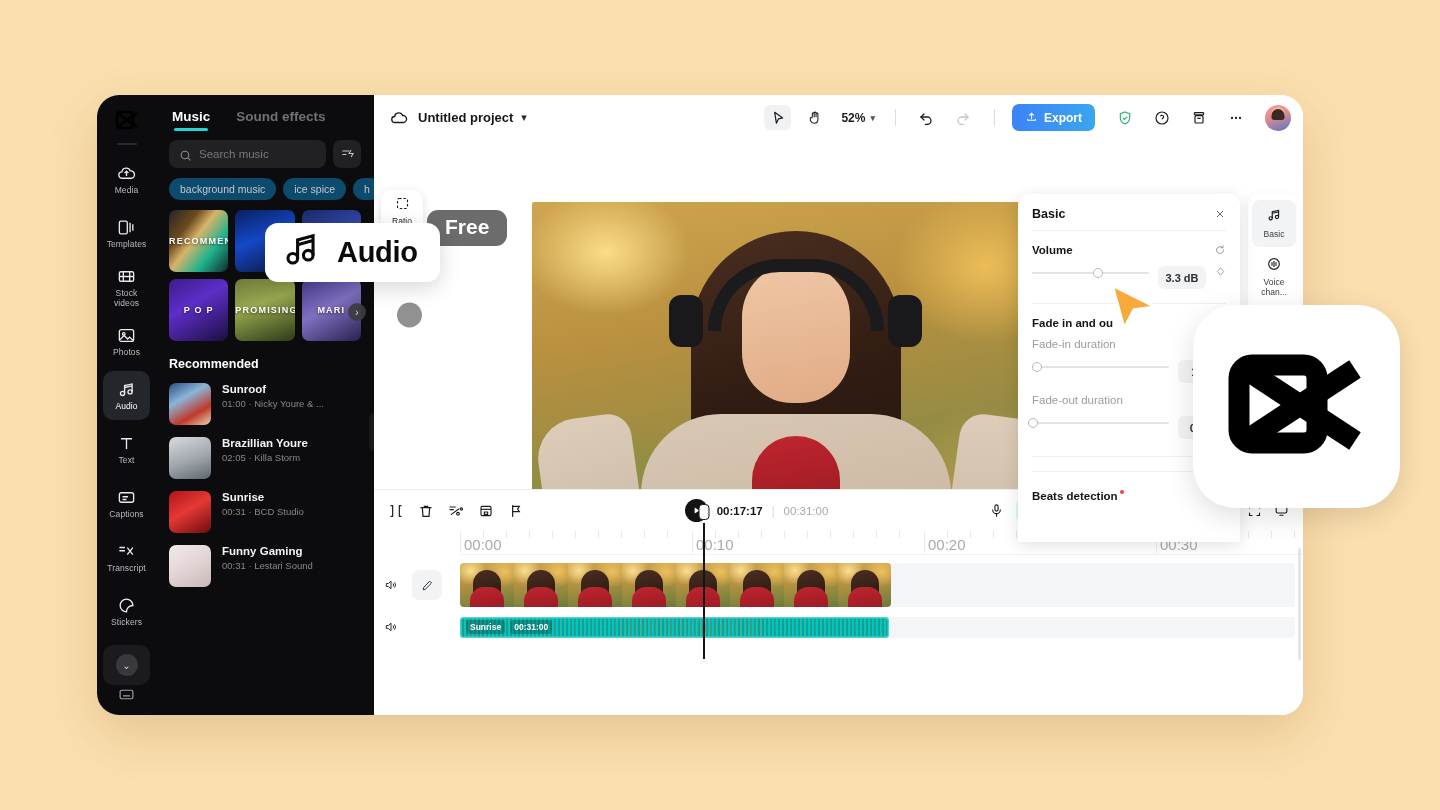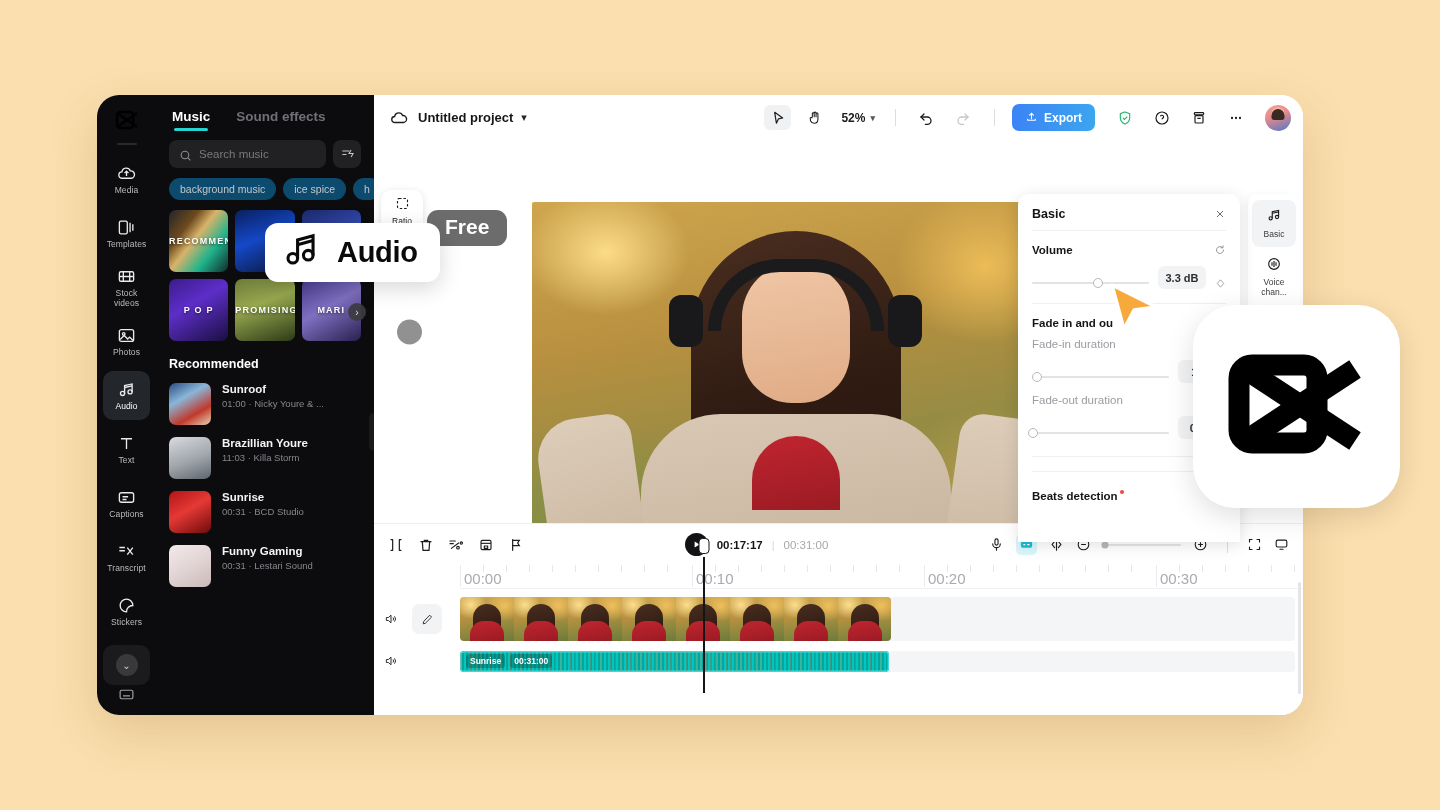--- a/index.html
+++ b/index.html
@@ -225,21 +225,21 @@
   .bp-head { display:flex; align-items:center; justify-content:space-between; padding-bottom: 9px;
     border-bottom: 1px solid #eeeff1; }
   .bp-title { font-size: 12.5px; font-weight: 700; color:#151518; }
   .bp-close { color:#54565b; font-size: 13px; cursor:pointer; }
   .bp-sect { padding-top: 13px; }
   .bp-row { display:flex; align-items:center; justify-content:space-between; }
   .bp-lb { font-size: 11.5px; font-weight: 700; color:#151518; }
   .bp-lb-sub { font-size: 11.5px; color:#9a9ca1; }
   .bp-reset { color:#8e9096; cursor:pointer; }
   .bp-reset svg { width: 12px; height: 12px; display:block; }
-  .bp-ctrl { display:flex; align-items:flex-end; gap: 9px; margin-top: 10px; }
+  .bp-ctrl { display:flex; align-items:flex-start; gap: 9px; margin-top: 10px; }
   .slider { flex: 1; height: 13px; position: relative; display:flex; align-items:center; }
   .slider .rail2 { width: 100%; height: 2px; background: #e2e3e6; border-radius: 2px; }
   .slider .knob {
     position:absolute; width: 10px; height: 10px; border-radius: 50%; background: #fff;
     border: 1.4px solid #b6b8bc; top: 50%; transform: translate(-50%,-50%);
   }
   .val-box {
     min-width: 48px; height: 23px; background:#f2f3f5; border-radius: 6px;
     display:flex; align-items:center; justify-content:center;
     font-size: 11px; color:#2c2d31; font-weight: 600;
@@ -258,21 +258,21 @@
   }
   .rt-tab {
     display:flex; flex-direction:column; align-items:center; gap: 4px; padding: 7px 2px;
     border-radius: 8px; margin: 0 4px 2px; cursor:pointer;
   }
   .rt-tab.active { background: #f2f3f5; }
   .rt-tab svg { width: 16px; height: 16px; color:#1c1c1e; }
   .rt-tab span { font-size: 8.5px; color:#3a3b3f; line-height: 1.15; text-align:center; }
 
   
-  .timeline { height: 192px; flex-shrink: 0; border-top: 1px solid #eceef0; background:#fff; position: relative;}
+  .timeline { height: 226px; flex-shrink: 0; border-top: 1px solid #eceef0; background:#fff; position: relative;}
   .tl-bar { height: 41px; display:flex; align-items:center; padding: 0 14px; gap: 14px; }
   .tl-ic { color:#1c1c1e; cursor:pointer; display:flex; align-items:center;}
   .tl-ic svg { width: 16px; height: 16px; }
   .tl-center { flex: 1; display:flex; align-items:center; justify-content:center; gap: 9px; }
   .play-btn {
     width: 23px; height: 23px; border-radius: 50%; background:#131316; color:#fff;
     display:flex; align-items:center; justify-content:center; cursor:pointer;
   }
   .play-btn svg { width: 9px; height: 9px; }
   .tl-time { font-size: 11.5px; font-weight: 700; color:#151518; }
@@ -544,21 +544,21 @@
         <div class="track-thumb tt1"></div>
         <div class="track-meta">
           <div class="track-name">Sunroof</div>
           <div class="track-sub">01:00 · Nicky Youre &amp; ...</div>
         </div>
       </div>
       <div class="track-row">
         <div class="track-thumb tt3"></div>
         <div class="track-meta">
           <div class="track-name">Brazillian Youre</div>
-          <div class="track-sub">11:03 · Killa Storm</div>
+          <div class="track-sub">02:05 · Killa Storm</div>
         </div>
       </div>
       <div class="track-row">
         <div class="track-thumb tt4"></div>
         <div class="track-meta">
           <div class="track-name">Sunrise</div>
           <div class="track-sub">00:31 · BCD Studio</div>
         </div>
       </div>
       <div class="track-row">

